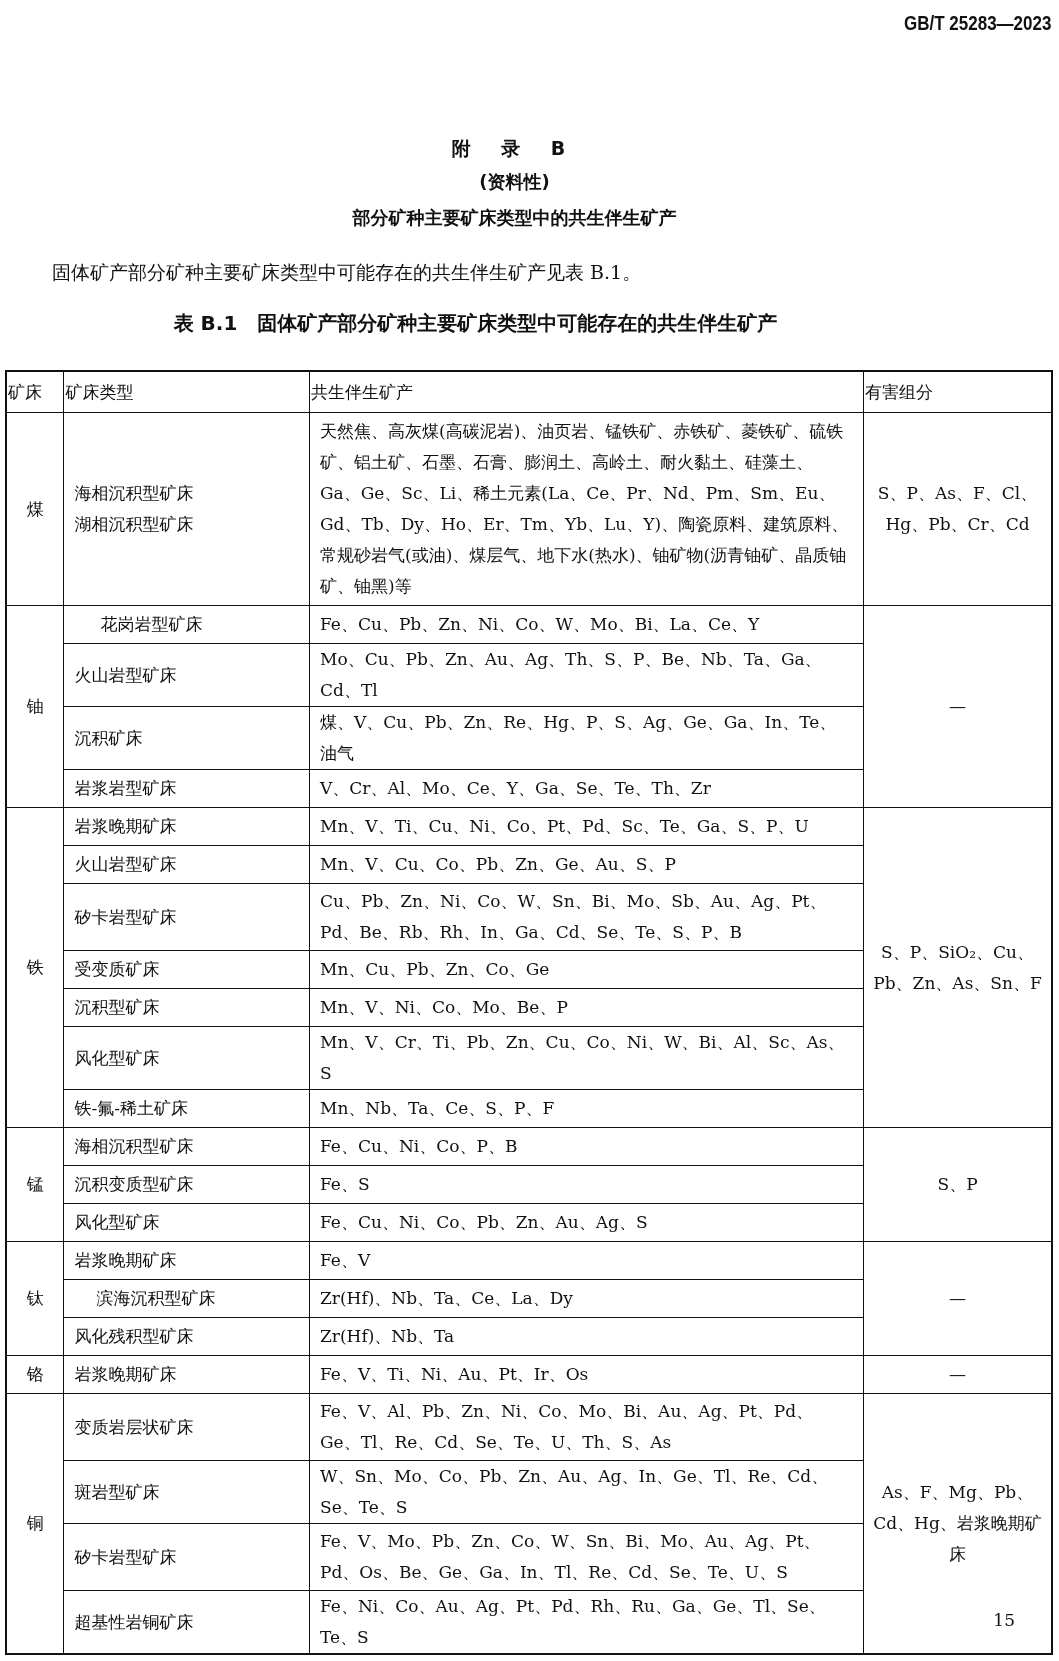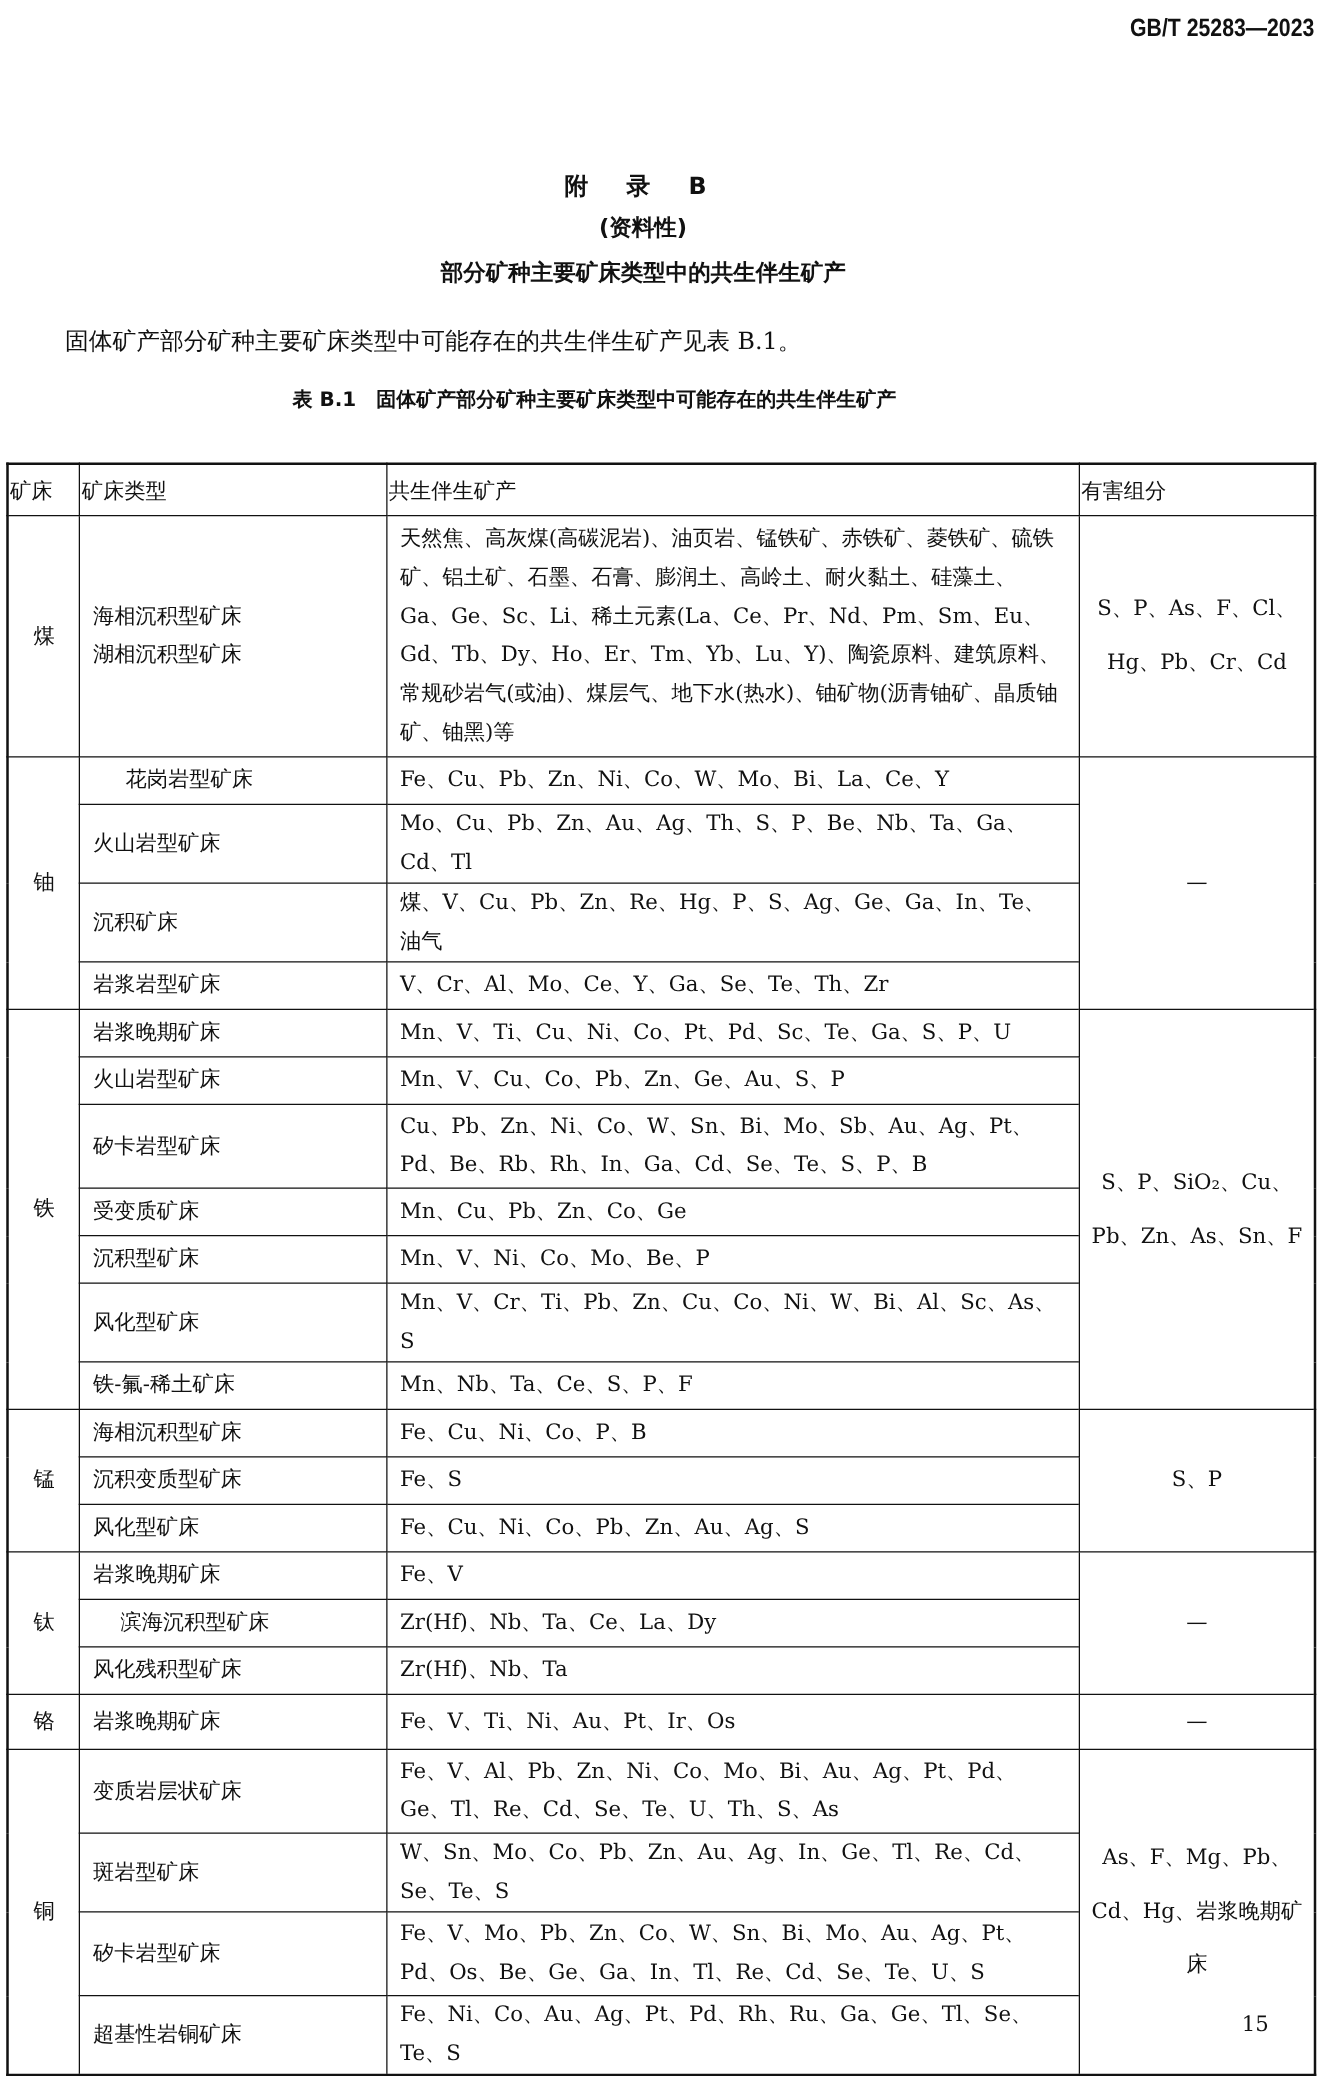--- a/index.html
+++ b/index.html
@@ -5,29 +5,29 @@
   html, body { margin:0; padding:0; background:#fff; }
   body { width:1059px; height:1661px; position:relative; overflow:hidden;
          font-family:"DejaVu Serif","Liberation Serif",serif; color:#111; }
   .std-no { position:absolute; right:8px; top:12px; font-family:"Liberation Sans","DejaVu Sans",sans-serif;
             font-weight:bold; font-size:20px; letter-spacing:0; transform:scaleX(0.85); transform-origin:right; }
   .heading { position:absolute; left:0; width:1029px; text-align:center; font-family:"DejaVu Sans","Liberation Sans",sans-serif; font-weight:bold; }
   .h1 { top:136px; font-size:19px; letter-spacing:12px; }
   .h2 { top:170px; font-size:18px; }
   .h3 { top:206px; font-size:18px; }
   .intro { position:absolute; left:52px; top:260px; font-size:19px; }
-  .caption { position:absolute; left:0; width:951px; top:310px; text-align:center; font-family:"DejaVu Sans","Liberation Sans",sans-serif; font-weight:bold; font-size:16px; }
+  .caption { position:absolute; left:0; width:951px; top:310px; text-align:center; font-family:"DejaVu Sans","Liberation Sans",sans-serif; font-weight:bold; font-size:20px; }
   table { position:absolute; left:5px; top:370px; width:1048px; border-collapse:collapse; font-size:17px; }
   td, th { border:1.5px solid #111; }
   th { font-weight:normal; height:38px; text-align:left; font-size:17px; }
   td { padding:0 10px; line-height:31px; vertical-align:middle; }
   td.mineral { text-align:center; padding:0; width:58px; }
   td.type { width:206px; }
   td.assoc { width:552px;margin-top:28px; }
-  td.harm { text-align:center; padding:0 4px; width:184px; line-height:43px; }
+  td.harm { text-align:center; padding:0 4px; width:184px; line-height:31px; }
   table { border:2.5px solid #111; }
   .pageno { position:absolute; right:44px; top:1610px; font-size:17px; }
 </style>
 </head>
 <body>
 
 <div class="std-no">GB/T 25283—2023</div>
 
 <div class="heading h1">附 录 B</div>
 <div class="heading h2">(资料性)</div>

